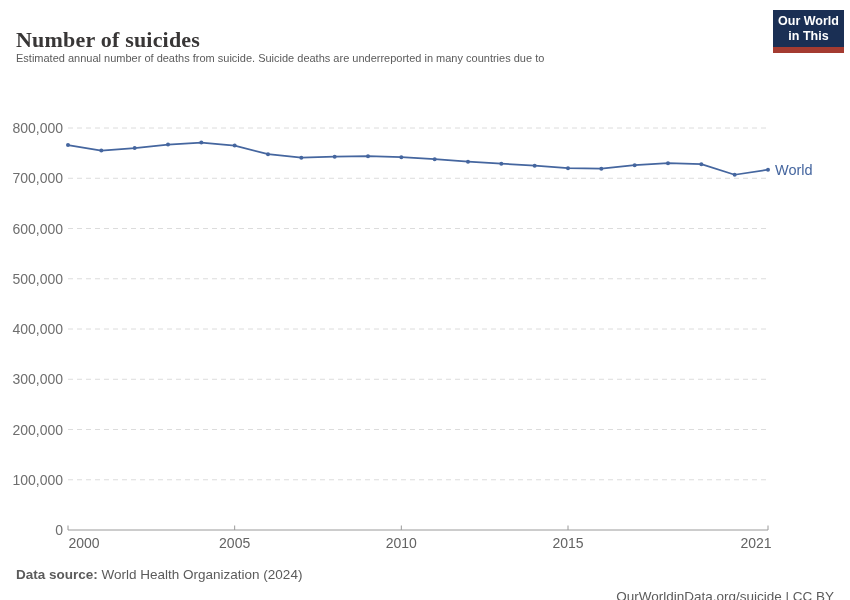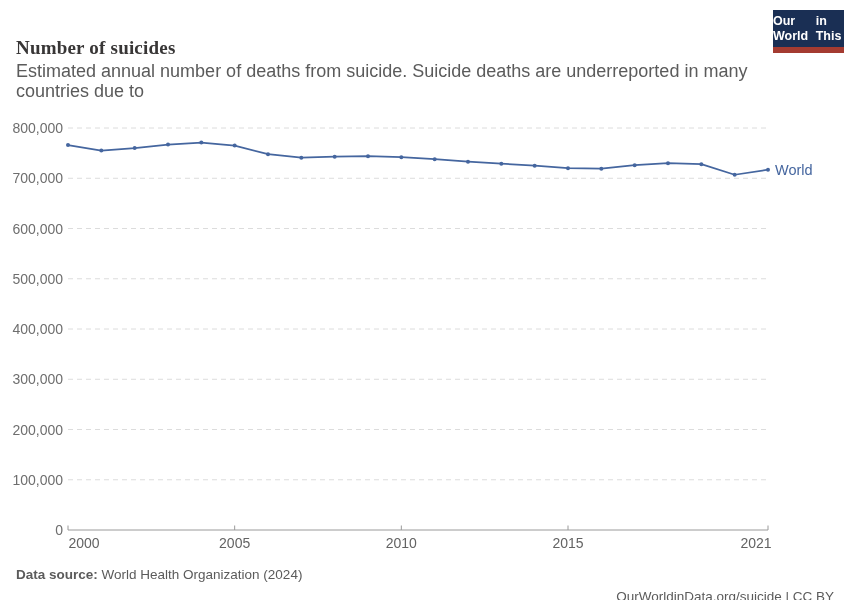--- a/index.html
+++ b/index.html
@@ -1,25 +1,25 @@
 <!DOCTYPE html>
 <html><head>
 <meta charset="utf-8">
 <style>
   html,body{margin:0;padding:0;background:#fff;}
   #frame{position:relative;width:850px;height:600px;background:#fff;overflow:hidden;
          font-family:"Liberation Sans","DejaVu Sans",sans-serif;}
-  .title{position:absolute;left:16px;top:24px;
+  .title{position:absolute;left:16px;top:12px;
          font-family:"Liberation Serif","DejaVu Serif",serif;
-         font-size:19px;font-weight:700;color:var(--c-title,#383636);letter-spacing:.2px;}
-  .subtitle{position:absolute;left:16px;top:62px;width:740px;
-            font-size:18px;line-height:19.5px;color:var(--c-sub,#5b5b5b);}
+         font-size:22px;font-weight:700;color:var(--c-title,#383636);letter-spacing:.2px;}
+  .subtitle{position:absolute;left:16px;top:49px;width:740px;
+            font-size:11px;line-height:19.5px;color:var(--c-sub,#5b5b5b);}
   .logo{position:absolute;top:10px;right:6px;width:71px;height:43px;cursor:pointer;}
   .logo .navy{position:absolute;inset:0 0 6px 0;background:var(--c-logo-navy,#1a2f54);
-              display:flex;flex-direction:row;align-items:center;justify-content:center;}
+              display:flex;flex-direction:column;align-items:center;justify-content:center;}
   .logo .navy span{color:#fff;font-size:12.5px;font-weight:700;line-height:15px;}
   .logo .red{position:absolute;left:0;right:0;bottom:0;height:6px;background:var(--c-logo-red,#a43b31);}
   #chart-svg{position:absolute;left:0;top:0;}
   .footer{position:absolute;left:16px;right:16px;top:567px;display:flex;
           justify-content:space-between;font-size:13.5px;color:var(--c-sub,#5b5b5b);}
   .footer .src b{font-weight:700;}
   .footer .attr{color:var(--c-sub,#5b5b5b);text-decoration:none;margin-top:22px;}
 </style>
 </head>
 <body>

